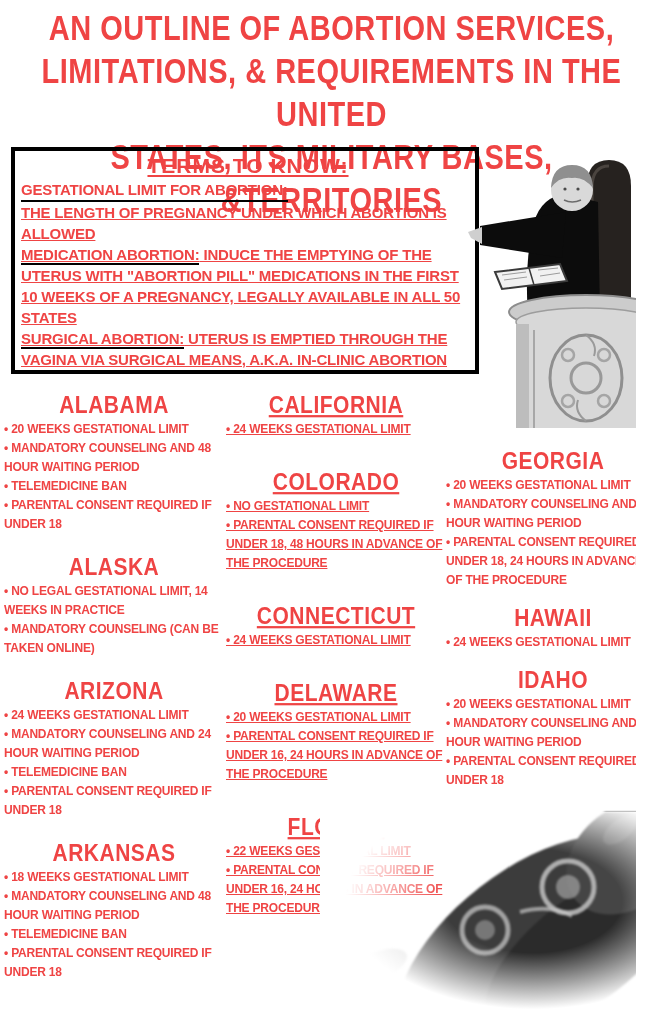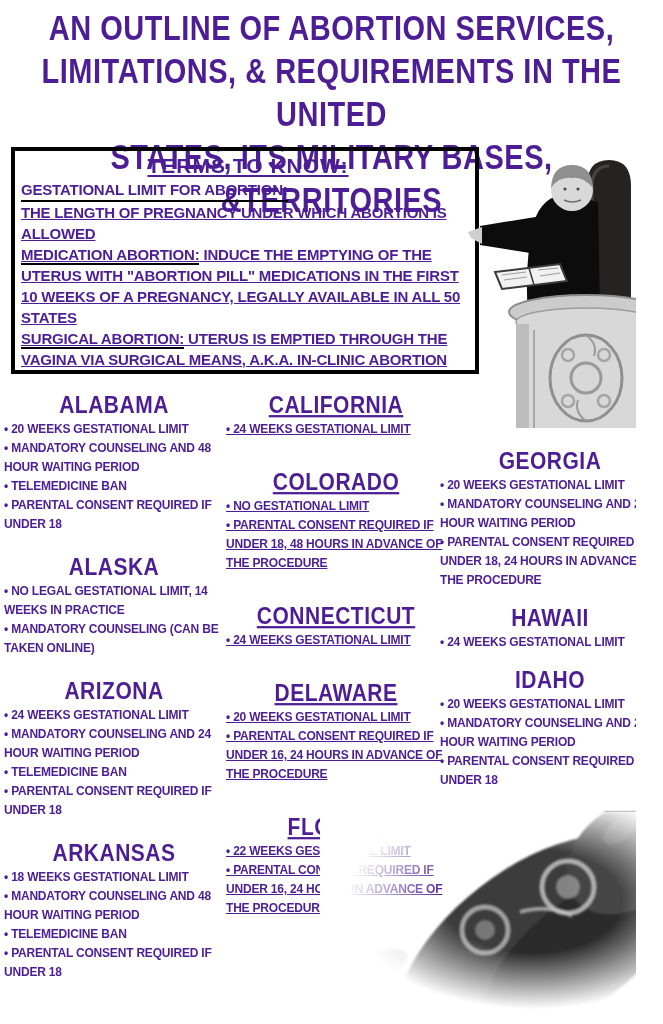--- a/index.html
+++ b/index.html
@@ -1,18 +1,18 @@
 <!DOCTYPE html>
 <html><head>
 <meta charset="utf-8">
 <style>
   html,body{margin:0;padding:0;background:#fff;}
   #poster{
     position:relative;width:636px;height:1024px;background:#ffffff;
-    font-family:"Liberation Sans",sans-serif;color:#4c1d95;overflow:hidden;
+    font-family:"Liberation Sans",sans-serif;color:#ef4444;overflow:hidden;
     -webkit-font-smoothing:antialiased;
   }
   
   #title{
     position:absolute;top:6px;left:0;width:663px;text-align:center;
     font-weight:700;font-size:29px;line-height:36px;letter-spacing:.5px;
     transform:scaleY(1.2);transform-origin:top center;
   }
   
   #terms-box{
@@ -24,21 +24,21 @@
   .term{border-bottom:2.5px solid #000;padding-bottom:0px;}
   .term-block .term{display:inline-block;}
   .term-row{margin:0;}
   
   .col{position:absolute;width:220px;font-weight:700;}
   #col-0{left:4px;top:392px;}
   #col-1{left:226px;top:392px;}
   #col-2{left:440px;top:448px;}
   .state-entry{margin-bottom:20px;}
   #col-1 .state-entry{margin-bottom:30px;text-decoration:underline;}
-  #col-2 .state-entry{margin-bottom:15px;}
+  #col-2 .state-entry{margin-bottom:15px;margin-left:6px;}
   .state-name{
     text-align:center;font-size:21px;line-height:26px;letter-spacing:.5px;
     margin-bottom:2px;transform:scaleY(1.12);transform-origin:center;
   }
   .state-fact{font-size:12px;line-height:19px;letter-spacing:-0.2px;}
   
   #preacher{position:absolute;left:468px;top:152px;width:195px;height:276px;}
   #cherubs{position:absolute;left:320px;top:812px;width:343px;height:212px;}
   #cherubs svg{filter:blur(1.2px);}
   #cherub-fade{

